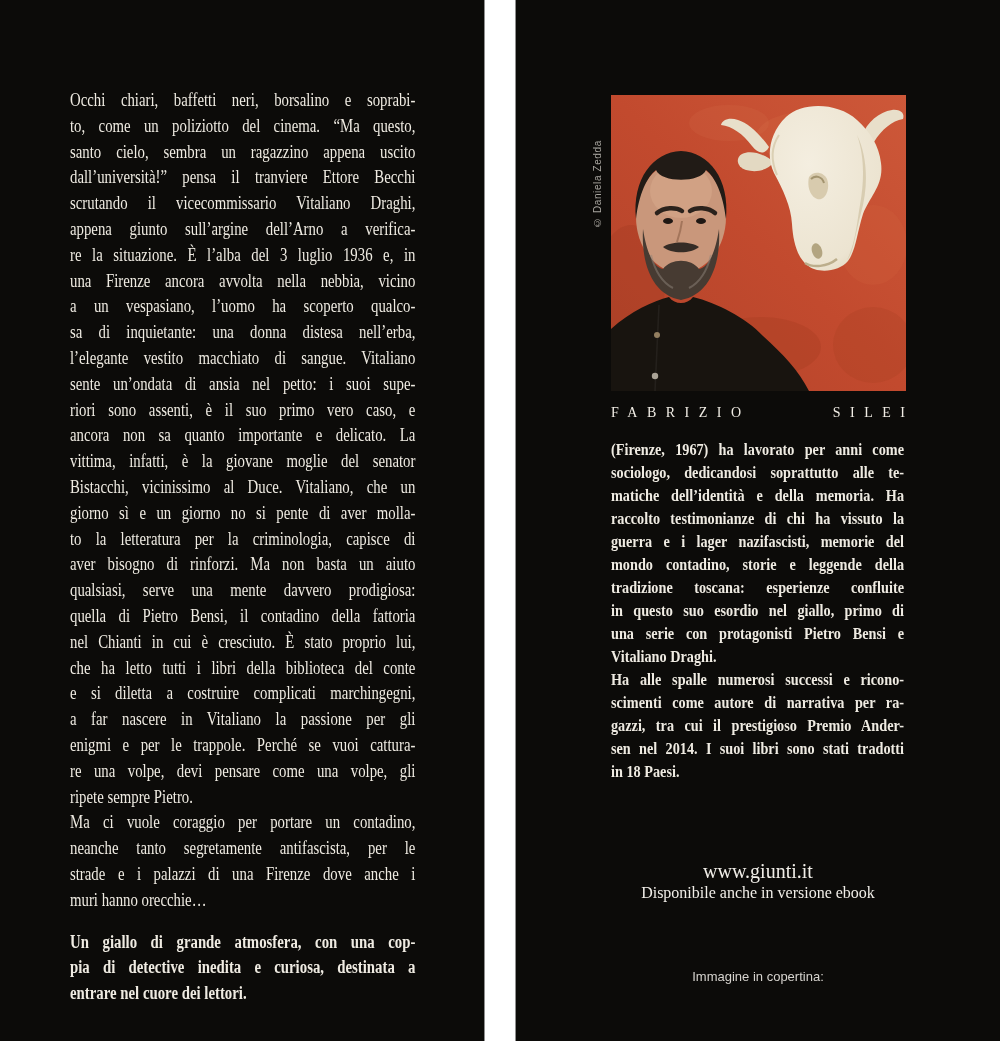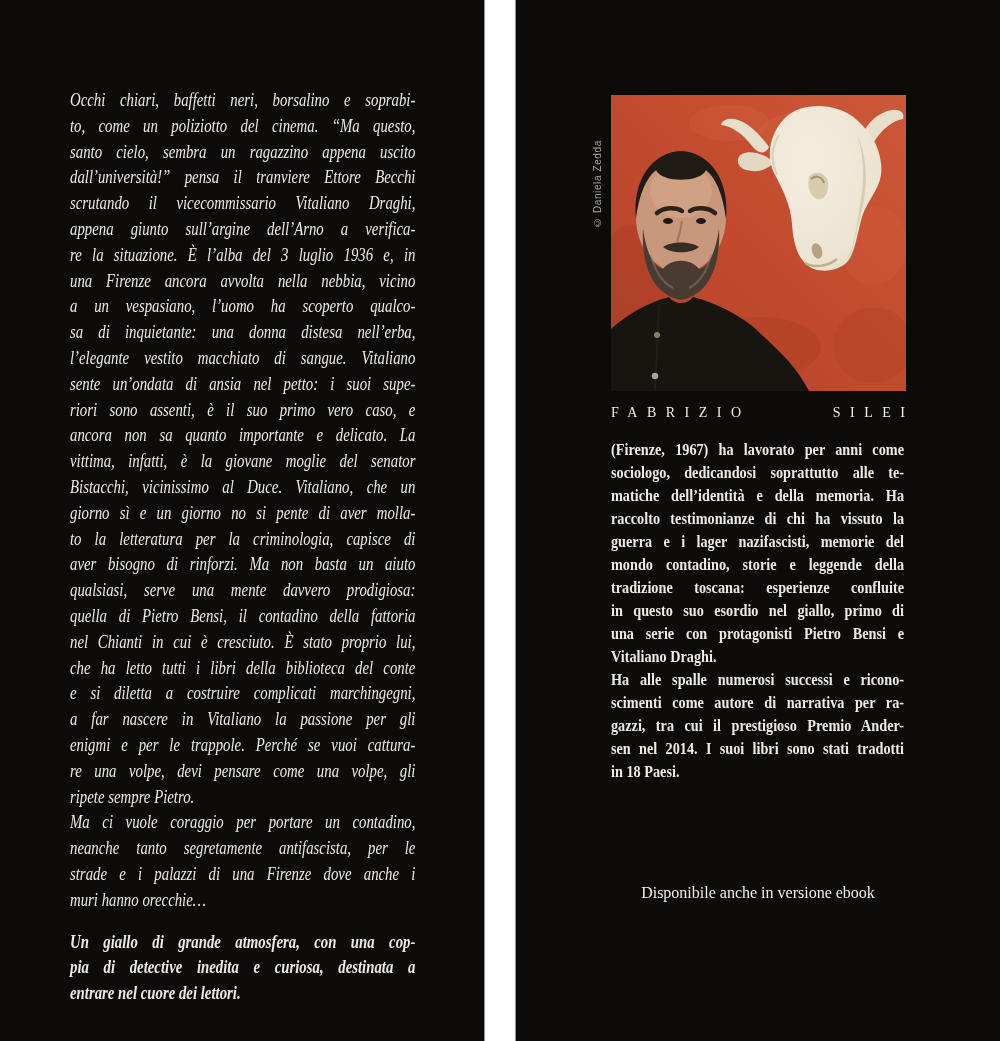--- a/index.html
+++ b/index.html
@@ -8,21 +8,21 @@
     --gutter_line:#8f8f8f;
     --credit_text:#d6d3ce;
     --photo_credit_text:#a8a59f;
   }
   html,body{margin:0;padding:0;}
   body{
     width:1000px;height:1041px;position:relative;background:#ffffff;
     font-family:"Liberation Serif", serif;overflow:hidden;
   }
   .panel{position:absolute;top:0;height:1041px;background:var(--panel_bg);}
-  .panel-left{left:0;width:560px;font-style:italic;}
+  .panel-left{left:0;width:560px;}
   .panel-right{left:516px;width:484px;}
   .gutter{
     position:absolute;top:0;left:484px;width:32px;height:1041px;background:#ffffff;
     border-left:1px solid var(--gutter_line);border-right:1px solid var(--gutter_line);
     box-sizing:border-box;
   }
 
   
   .flap-text{
     position:absolute;left:70px;top:88px;width:420px;
@@ -198,14 +198,16 @@
       <div class="ln">in questo suo esordio nel giallo, primo di</div>
       <div class="ln">una serie con protagonisti Pietro Bensi e</div>
       <div class="ln end">Vitaliano Draghi.</div>
       <div class="ln">Ha alle spalle numerosi successi e ricono-</div>
       <div class="ln">scimenti come autore di narrativa per ra-</div>
       <div class="ln">gazzi, tra cui il prestigioso Premio Ander-</div>
       <div class="ln">sen nel 2014. I suoi libri sono stati tradotti</div>
       <div class="ln end">in 18 Paesi.</div>
     </div>
 
+  <div class="site">www.giunti.it</div>
   <div class="ebook">Disponibile anche in versione ebook</div>
+  <div class="cr cr2">Immagine in copertina:</div>
 </div>
 
 </body></html>

